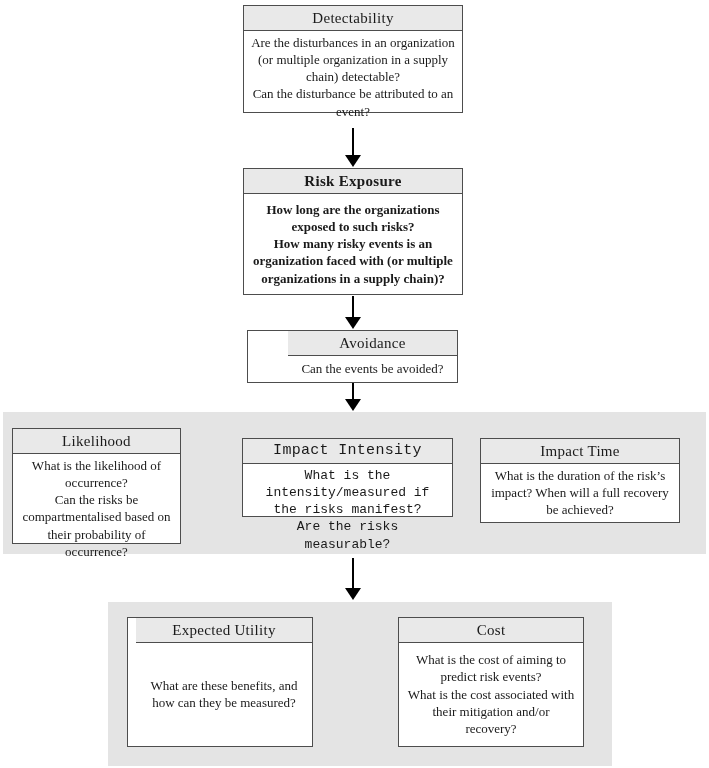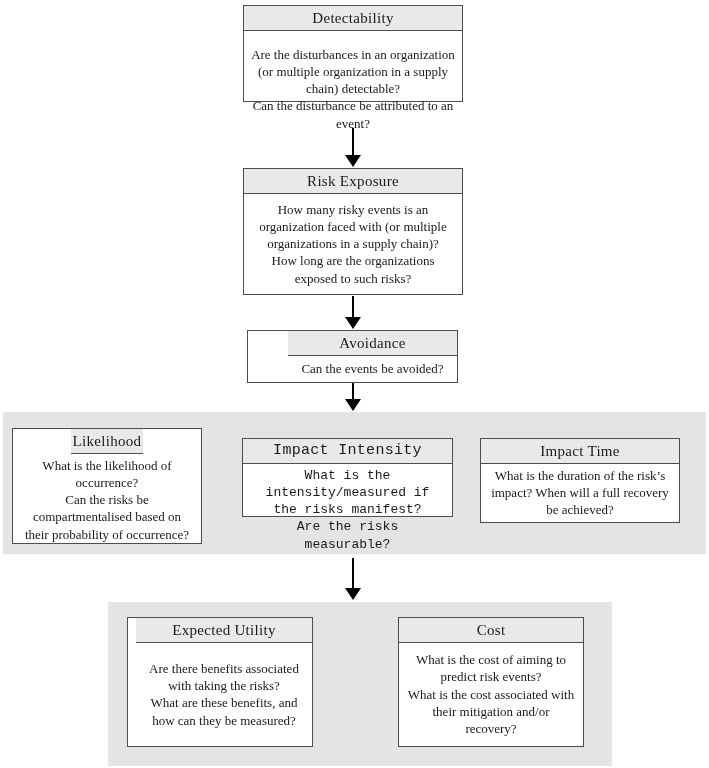--- a/index.html
+++ b/index.html
@@ -51,25 +51,25 @@
     flex:1 1 auto;
     display:flex;
     flex-direction:column;
     justify-content:center;
     text-align:center;
     font-size:13px;
     line-height:1.33;
     padding:3px 7px;
   }
   .box-body p{margin:0;}
-  .pos-detectability{left:243px;top:5px;width:220px;height:97px;gap:12px;}
-  .pos-risk-exposure{left:243px;top:168px;width:220px;height:127px;}
+  .pos-detectability{left:243px;top:5px;width:220px;height:108px;}
+  .pos-risk-exposure{left:243px;top:168px;width:220px;height:127px;font-weight:bold;}
   .pos-avoidance{left:247px;top:330px;width:211px;height:53px;padding-left:40px;}
   .pos-avoidance .box-body{padding:2px 5px;}
-  .pos-likelihood{left:12px;top:428px;width:190px;height:116px;align-items:center;}
+  .pos-likelihood{left:12px;top:428px;width:169px;height:116px;}
   .pos-impact-intensity{left:242px;top:438px;width:211px;height:79px;font-family:Liberation Mono, monospace;}
   .pos-impact-time{left:480px;top:438px;width:200px;height:85px;}
   .pos-expected-utility{left:127px;top:617px;width:186px;height:130px;padding-left:8px;}
   .pos-cost{left:398px;top:617px;width:186px;height:130px;}
   .arrow{
     position:absolute;
     width:16px;
     display:flex;
     flex-direction:column;
     align-items:center;
@@ -108,22 +108,22 @@
   </div>
 
   <div class="arrow arrow1">
     <div class="shaft"></div>
     <div class="head"></div>
   </div>
 
   <div class="box pos-risk-exposure">
     <div class="box-header">Risk Exposure</div>
     <div class="box-body">
+      <p>How long are the organizations exposed to such risks?</p>
       <p>How many risky events is an organization faced with (or multiple organizations in a supply chain)?</p>
-      <p>How long are the organizations exposed to such risks?</p>
     </div>
   </div>
 
   <div class="arrow arrow2">
     <div class="shaft"></div>
     <div class="head"></div>
   </div>
 
   <div class="box pos-avoidance">
     <div class="box-header">Avoidance</div>
@@ -161,21 +161,20 @@
   </div>
 
   <div class="arrow arrow4">
     <div class="shaft"></div>
     <div class="head"></div>
   </div>
 
   <div class="box pos-expected-utility">
     <div class="box-header">Expected Utility</div>
     <div class="box-body">
-      <p>Are there benefits associated with taking the risks?</p>
       <p>What are these benefits, and how can they be measured?</p>
     </div>
   </div>
 
   <div class="box pos-cost">
     <div class="box-header">Cost</div>
     <div class="box-body">
       <p>What is the cost of aiming to predict risk events?</p>
       <p>What is the cost associated with their mitigation and/or recovery?</p>
     </div>

